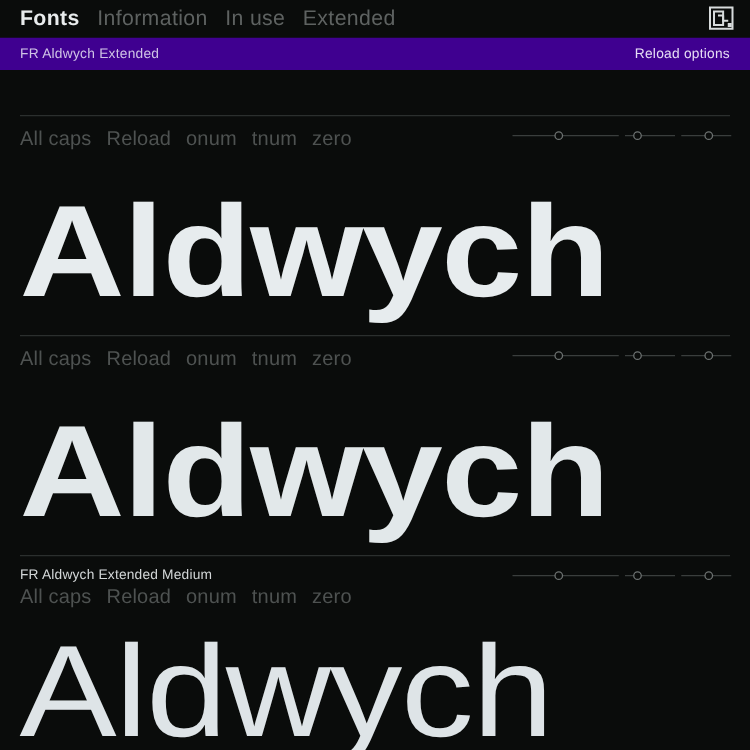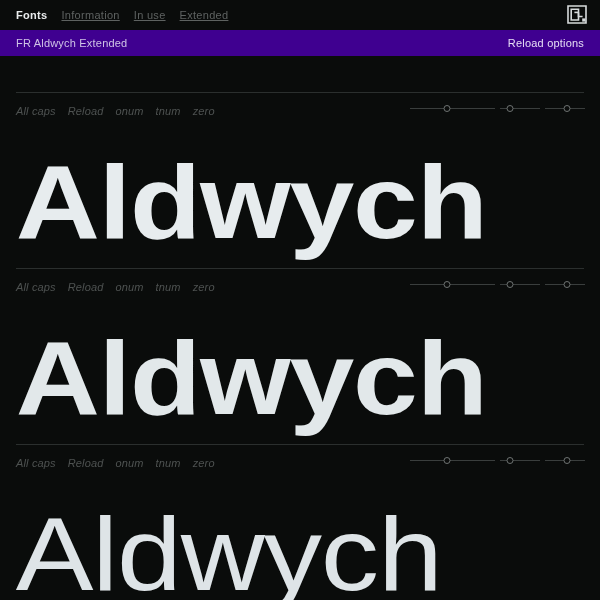--- a/index.html
+++ b/index.html
@@ -15,26 +15,26 @@
   .topbar{
     position:relative;
     height:30px;
     background:#0a0c0b;
     display:flex; align-items:center;
   }
   .nav{
     display:flex; align-items:baseline;
     gap:14px;
     padding-left:16px;
-    font-size:11px;
+    font-size:17px;
     letter-spacing:.3px;
   }
   .nav a{ text-decoration:none; white-space:nowrap; }
   .nav .active{ color:#e9eced; font-weight:bold; }
-  .nav .inactive{ color:#5e6261;text-decoration:underline; }
+  .nav .inactive{ color:#5e6261; }
 
   .logo-mark{
     position:absolute;
     right:12px; top:4px;
     width:22px; height:21px;
     display:block;
   }
 
   
   .titlebar{
@@ -68,25 +68,24 @@
   }
   .style-name{
     font-size:11px;
     color:#d3d7d8;
     letter-spacing:.15px;
     line-height:14px;
   }
   .features{
     display:flex; gap:12px;
     margin-top:4px;
-    font-size:11px;
+    font-size:16px;
     color:#4e5251;
     letter-spacing:.15px;
     line-height:13px;
-    font-style:italic;
   }
   .features span{ cursor:pointer; white-space:nowrap; }
 
   
   .sliders{
     position:absolute;
     right:15px; top:9px;
     display:flex; align-items:center;
     gap:5px;
   }
@@ -208,20 +207,21 @@
           <div class="knob" style="left:55%"></div>
         </div>
       </div>
     </div>
     <div class="display w-semibold">Aldwych</div>
   </div>
 
   <div class="specimen spec-medium">
     <div class="rule"></div>
     <div class="specimen-head">
+      <div class="style-name">FR Aldwych Extended Medium</div>
       <div class="features">
         <span>All caps</span>
         <span>Reload</span>
         <span>onum</span>
         <span>tnum</span>
         <span>zero</span>
       </div>
       <div class="sliders">
         <div class="slider s1">
           <div class="track"></div>

